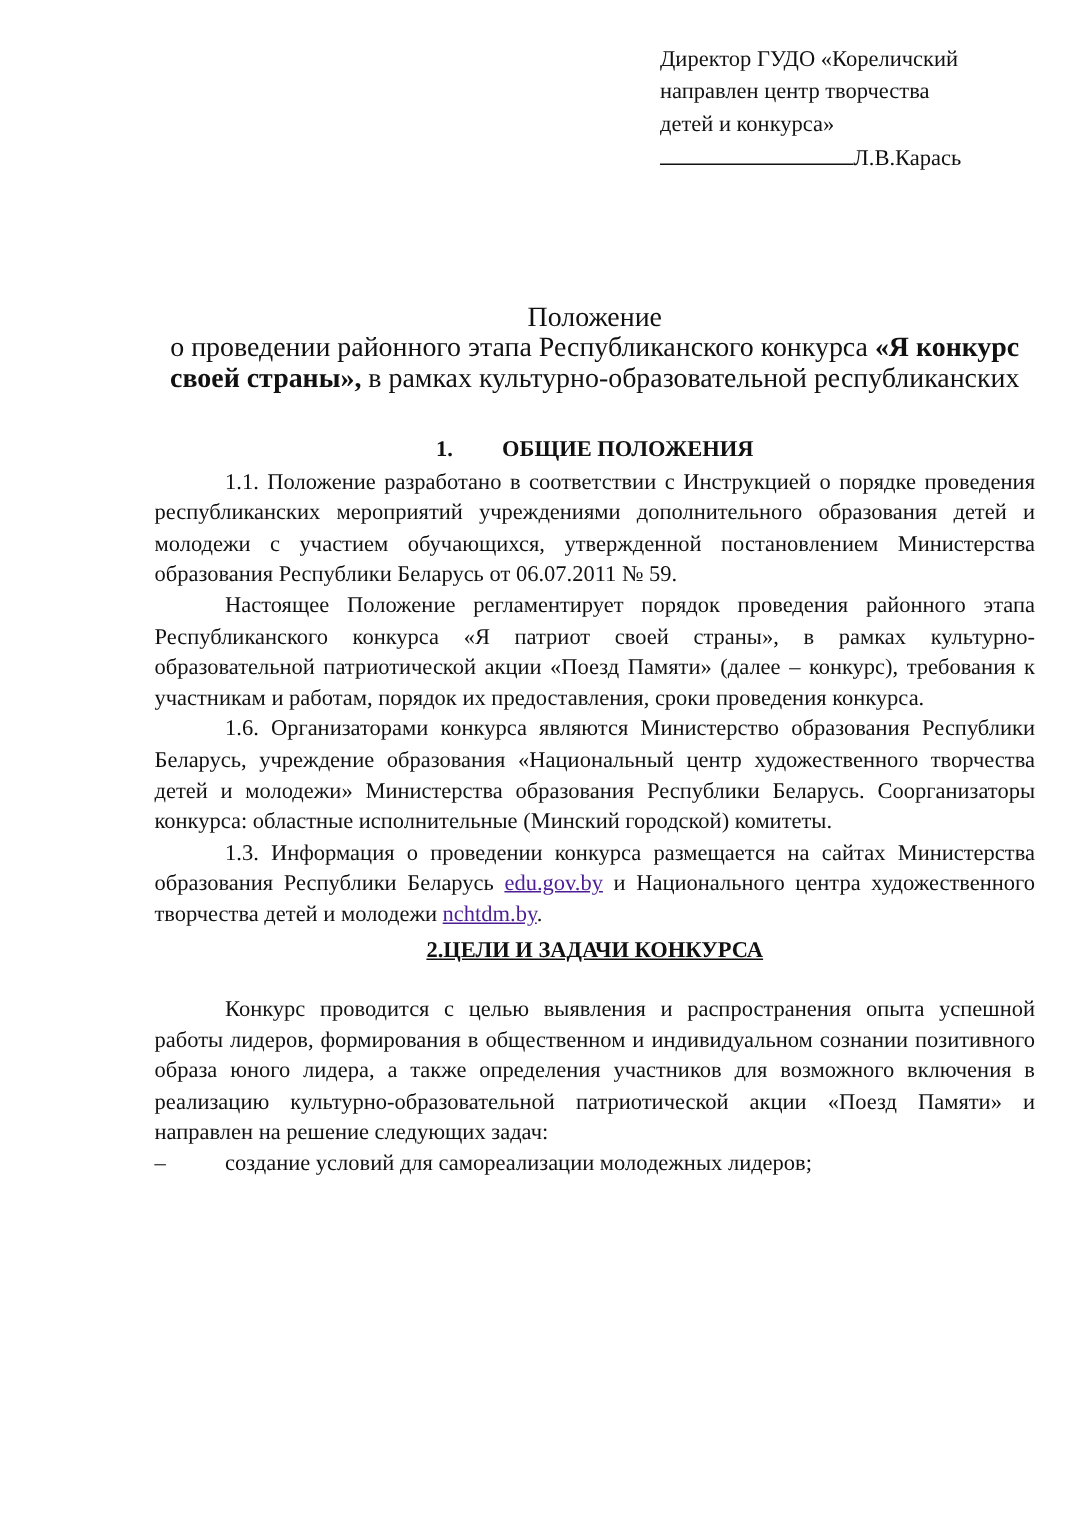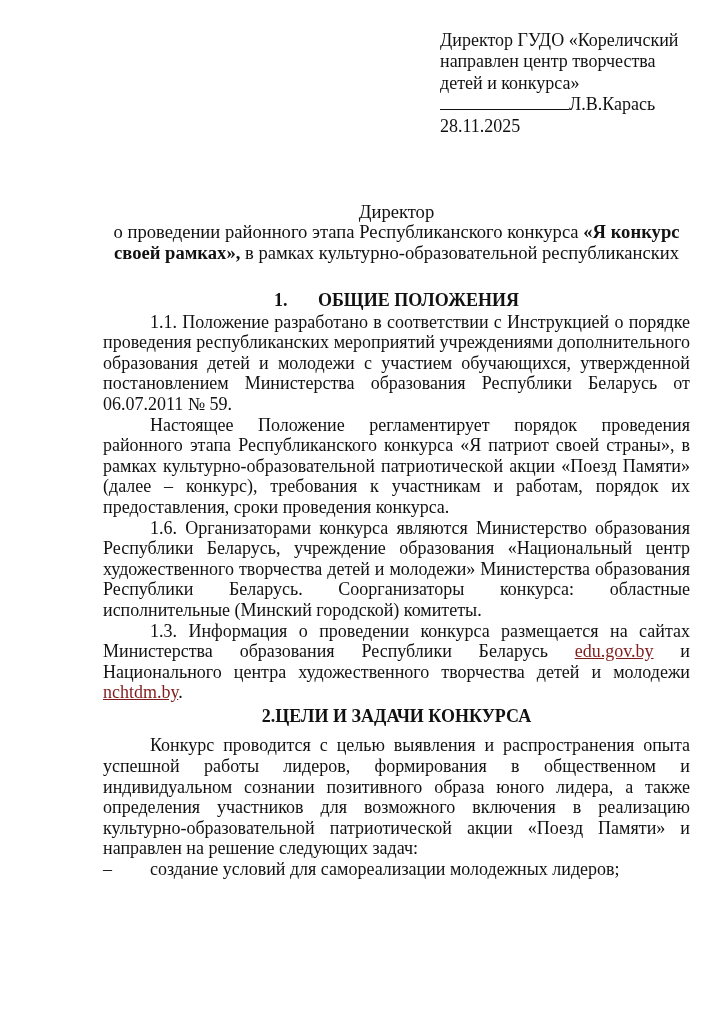--- a/index.html
+++ b/index.html
@@ -1,47 +1,46 @@
 <!DOCTYPE html>
 <html><head>
 <meta charset="utf-8">
 <style>
   html, body { margin: 0; padding: 0; background: #ffffff; }
   body { width: 724px; height: 1024px; position: relative; overflow: hidden;
          font-family: "Liberation Serif", serif; color: #111; }
-  .approval { position: absolute; left: 440px; top: 30px; font-size: 18px; line-height: 21.4px; font-family: Liberation Serif, serif; }
+  .approval { position: absolute; left: 440px; top: 30px; font-size: 15px; line-height: 21.4px; font-family: Liberation Serif, serif; }
   .approval div { white-space: nowrap; }
   .sig-line { display: inline-block; width: 129px; border-bottom: 1px solid #111; height: 15px; vertical-align: baseline; }
   .title-block { position: absolute; left: 100px; width: 593px; top: 202px; text-align: center;
                  font-size: 18.6px; line-height: 20.4px; }
-  .body { position: absolute; left: 103px; width: 587px; top: 290px; font-size: 18px; line-height: 20.6px; }
+  .body { position: absolute; left: 103px; width: 587px; top: 290px; font-size: 15px; line-height: 20.6px; }
   .h { text-align: center; font-weight: bold; margin: 0; }
   .h1 { margin-bottom: 1px; }
   .h1 .num { display: inline-block; width: 44px; text-align: left; }
   .p { text-align: justify; margin: 0; }
   .ind { text-indent: 47px; }
   .dash { display: inline-block; width: 47px; text-indent: 0; }
-  a.link { color: #7f1d1d; text-decoration: underline; margin-top: 14px; }
-  .h2 { margin-top: 3px; margin-bottom: 9px; }
+  a.link { color: #4c1d95; text-decoration: underline; margin-top: 14px; }
+  .h2 { margin-top: 3px; margin-bottom: 19px; text-decoration: underline; }
   b { font-weight: bold; }
 </style>
 </head>
 <body>
 
 <div class="approval">
   <div>Директор ГУДО «Кореличский</div>
   <div>направлен центр творчества</div>
   <div>детей и конкурса»</div>
   <div><span class="sig-line"></span><span>Л.В.Карась</span></div>
-  <div>28.11.2025</div>
 </div>
 
 <div class="title-block">
-  <div>Директор</div>
-  <div><span>о проведении районного этапа Республиканского конкурса </span><b>«Я конкурс</b><br><b>своей рамках»,</b><span> в рамках культурно-образовательной республиканских</span><br></div>
+  <div>Положение</div>
+  <div><span>о проведении районного этапа Республиканского конкурса </span><b>«Я конкурс</b><br><b>своей страны»,</b><span> в рамках культурно-образовательной республиканских</span><br></div>
 </div>
 
 <div class="body">
   <div class="h h1"><span class="num">1.</span><span>ОБЩИЕ ПОЛОЖЕНИЯ</span></div>
   <p class="p ind">1.1. Положение разработано в соответствии с Инструкцией о порядке проведения республиканских мероприятий учреждениями дополнительного образования детей и молодежи с участием обучающихся, утвержденной постановлением Министерства образования Республики Беларусь от 06.07.2011 № 59.</p>
   <p class="p ind">Настоящее Положение регламентирует порядок проведения районного этапа Республиканского конкурса «Я патриот своей страны», в рамках культурно-образовательной патриотической акции «Поезд Памяти» (далее – конкурс), требования к участникам и работам, порядок их предоставления, сроки проведения конкурса.</p>
   <p class="p ind">1.6.   Организаторами конкурса являются Министерство образования Республики Беларусь, учреждение образования «Национальный центр художественного творчества детей и молодежи» Министерства образования Республики Беларусь. Соорганизаторы конкурса: областные исполнительные (Минский городской) комитеты.</p>
   <p class="p ind"><span>1.3.   Информация о проведении конкурса размещается на сайтах Министерства образования Республики Беларусь </span><a class="link" href="#">edu.gov.by</a><span> и Национального центра художественного творчества детей и молодежи </span><a class="link" href="#">nchtdm.by</a><span>.</span></p>
 
   <div class="h h2">2.ЦЕЛИ И ЗАДАЧИ КОНКУРСА</div>

